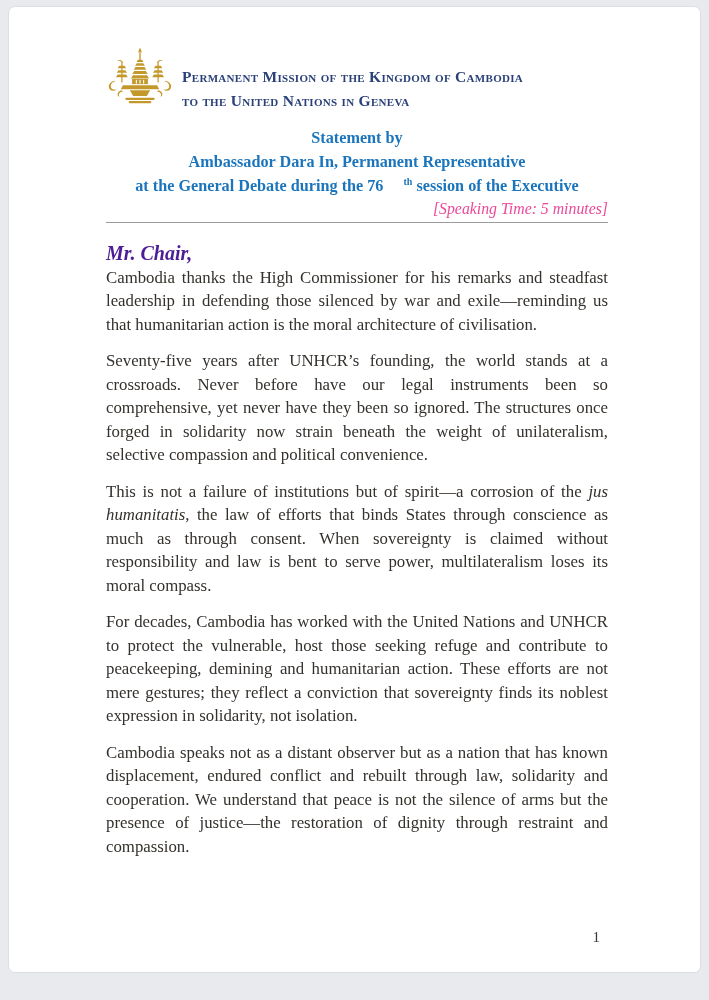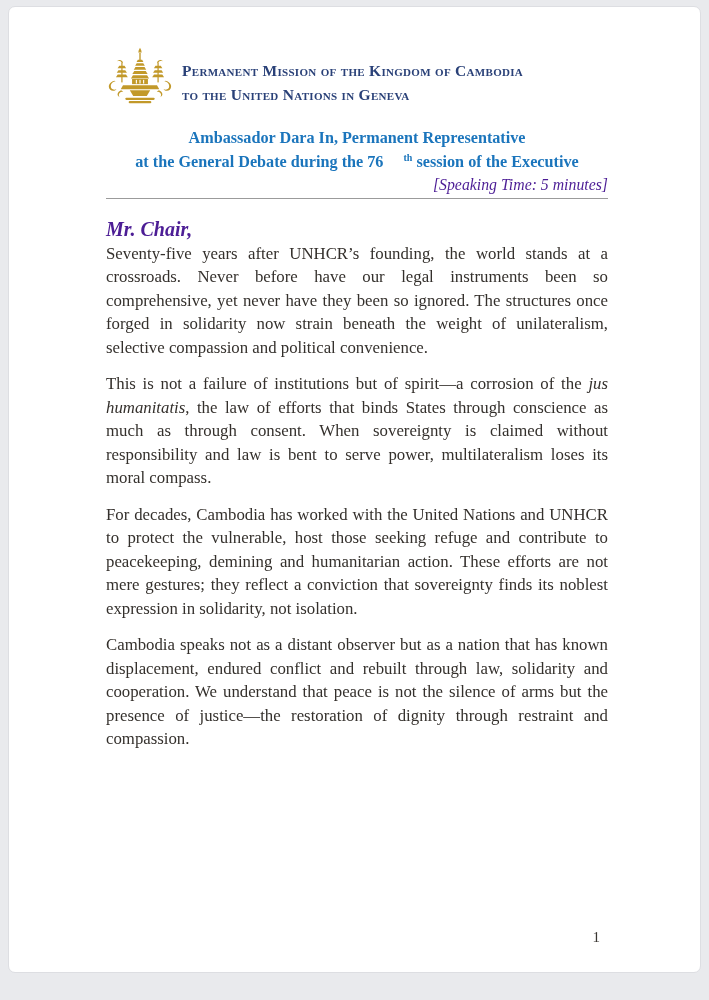--- a/index.html
+++ b/index.html
@@ -16,21 +16,21 @@
     width: 693px; height: 967px;
     background: #FFFFFF;
     border: 1px solid #DDDEE2;
     border-radius: 7px;
     box-sizing: border-box;
   }
   .content {
     padding: 33px 92px 0 97px;
   }
   
-  .letterhead { display: flex; align-items: center; }
+  .letterhead { display: flex; align-items: flex-end; }
   .emblem { width: 68px; height: 68px; flex: none; margin-top: 5px; }
   .org {
     margin-left: 8px; margin-top: 12px;
     color: #2A4178;
     font-weight: bold;
     font-variant: small-caps;
     font-size: 15.5px;
     line-height: 24px;
     letter-spacing: 0.3px;
   }
@@ -40,21 +40,21 @@
     text-align: center;
     color: #1B75BC;
     font-weight: bold;
     font-size: 16.2px;
     line-height: 24px;
   }
   .title-block sup { font-size: 10px; line-height: 0; padding-left: 20px; }
   .speaking-time {
     margin-top: 1px;
     text-align: right;
-    color: #4c1d95;
+    color: #ec4899;
     font-style: italic;
     font-size: 15.8px;
     line-height: 20px;
   }
   .rule {
     border: none;
     border-top: 1.6px solid #9B9B9B;
     margin: 3px 0 0 0;
   }
   
@@ -124,31 +124,33 @@
           <rect x="65.4" y="57.5" width="2" height="6.5"></rect>
         </g>
       </svg>
       <div class="org">
         <div>Permanent Mission of the Kingdom of Cambodia</div>
         <div>to the United Nations in Geneva</div>
       </div>
     </div>
 
     <div class="title-block">
+      <div>Statement by</div>
       <div>Ambassador Dara In, Permanent Representative</div>
       <div><span>at the General Debate during the 76</span><sup>th</sup><span> session of the Executive</span></div>
     </div>
 
     <div class="speaking-time">[Speaking Time: 5 minutes]</div>
 
     <hr class="rule">
 
     <div class="salutation">Mr. Chair,</div>
 
     <div class="body-text">
+      <p>Cambodia thanks the High Commissioner for his remarks and steadfast leadership in defending those silenced by war and exile—reminding us that humanitarian action is the moral architecture of civilisation.</p>
       <p>Seventy-five years after UNHCR’s founding, the world stands at a crossroads. Never before have our legal instruments been so comprehensive, yet never have they been so ignored. The structures once forged in solidarity now strain beneath the weight of unilateralism, selective compassion and political convenience.</p>
       <p><span>This is not a failure of institutions but of spirit—a corrosion of the </span><em>jus humanitatis</em><span>, the law of efforts that binds States through conscience as much as through consent. When sovereignty is claimed without responsibility and law is bent to serve power, multilateralism loses its moral compass.</span></p>
       <p>For decades, Cambodia has worked with the United Nations and UNHCR to protect the vulnerable, host those seeking refuge and contribute to peacekeeping, demining and humanitarian action. These efforts are not mere gestures; they reflect a conviction that sovereignty finds its noblest expression in solidarity, not isolation.</p>
       <p>Cambodia speaks not as a distant observer but as a nation that has known displacement, endured conflict and rebuilt through law, solidarity and cooperation. We understand that peace is not the silence of arms but the presence of justice—the restoration of dignity through restraint and compassion.</p>
     </div>
 
   </div>
 
   <div class="page-num">1</div>
 </div>

